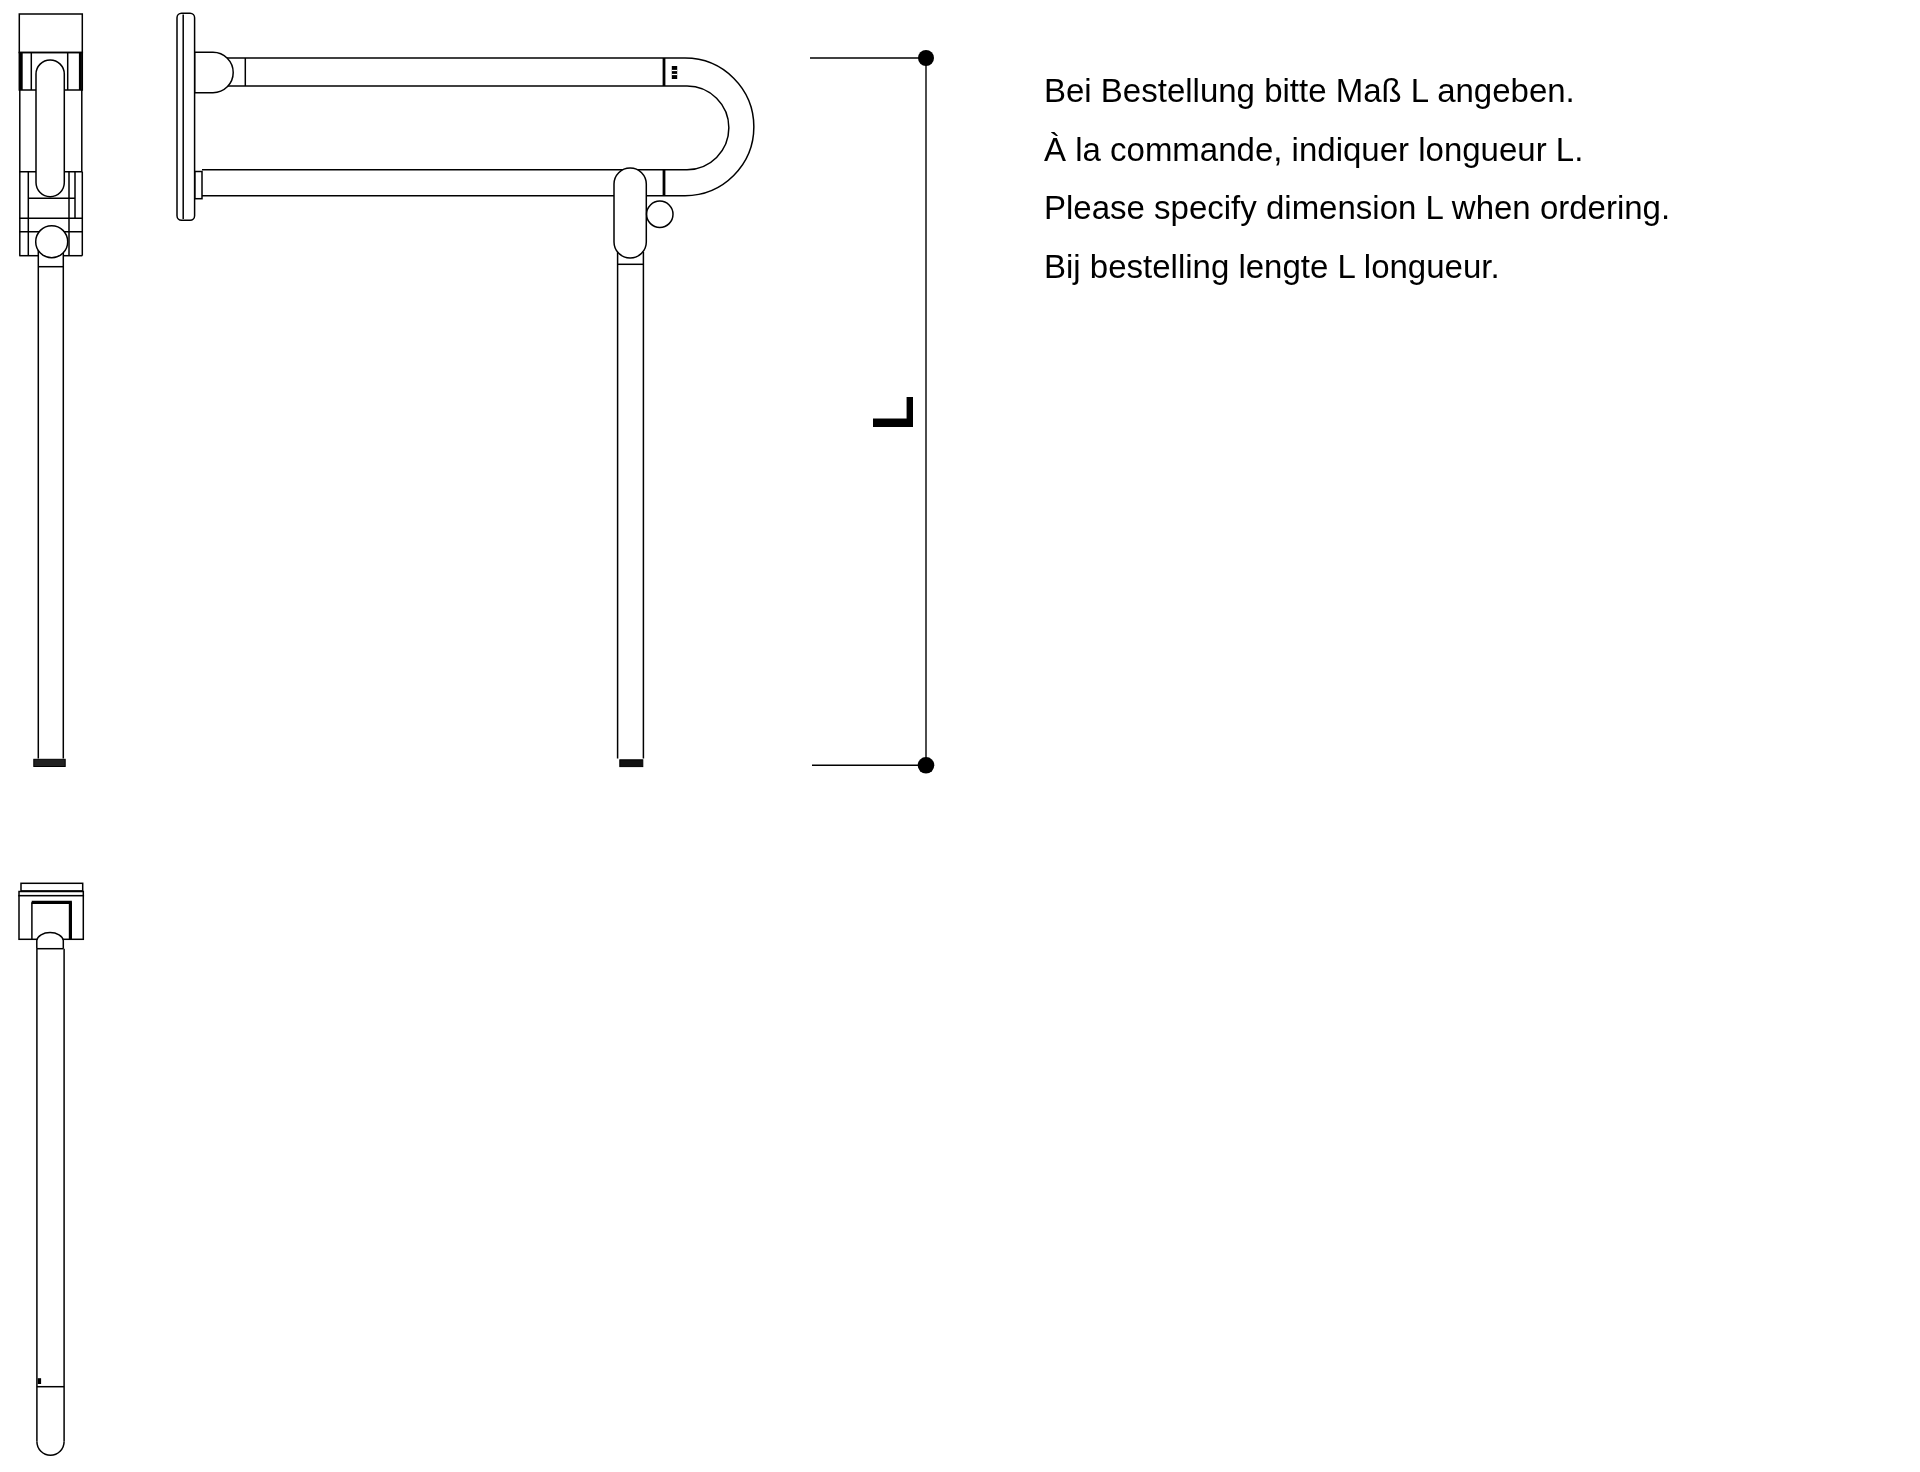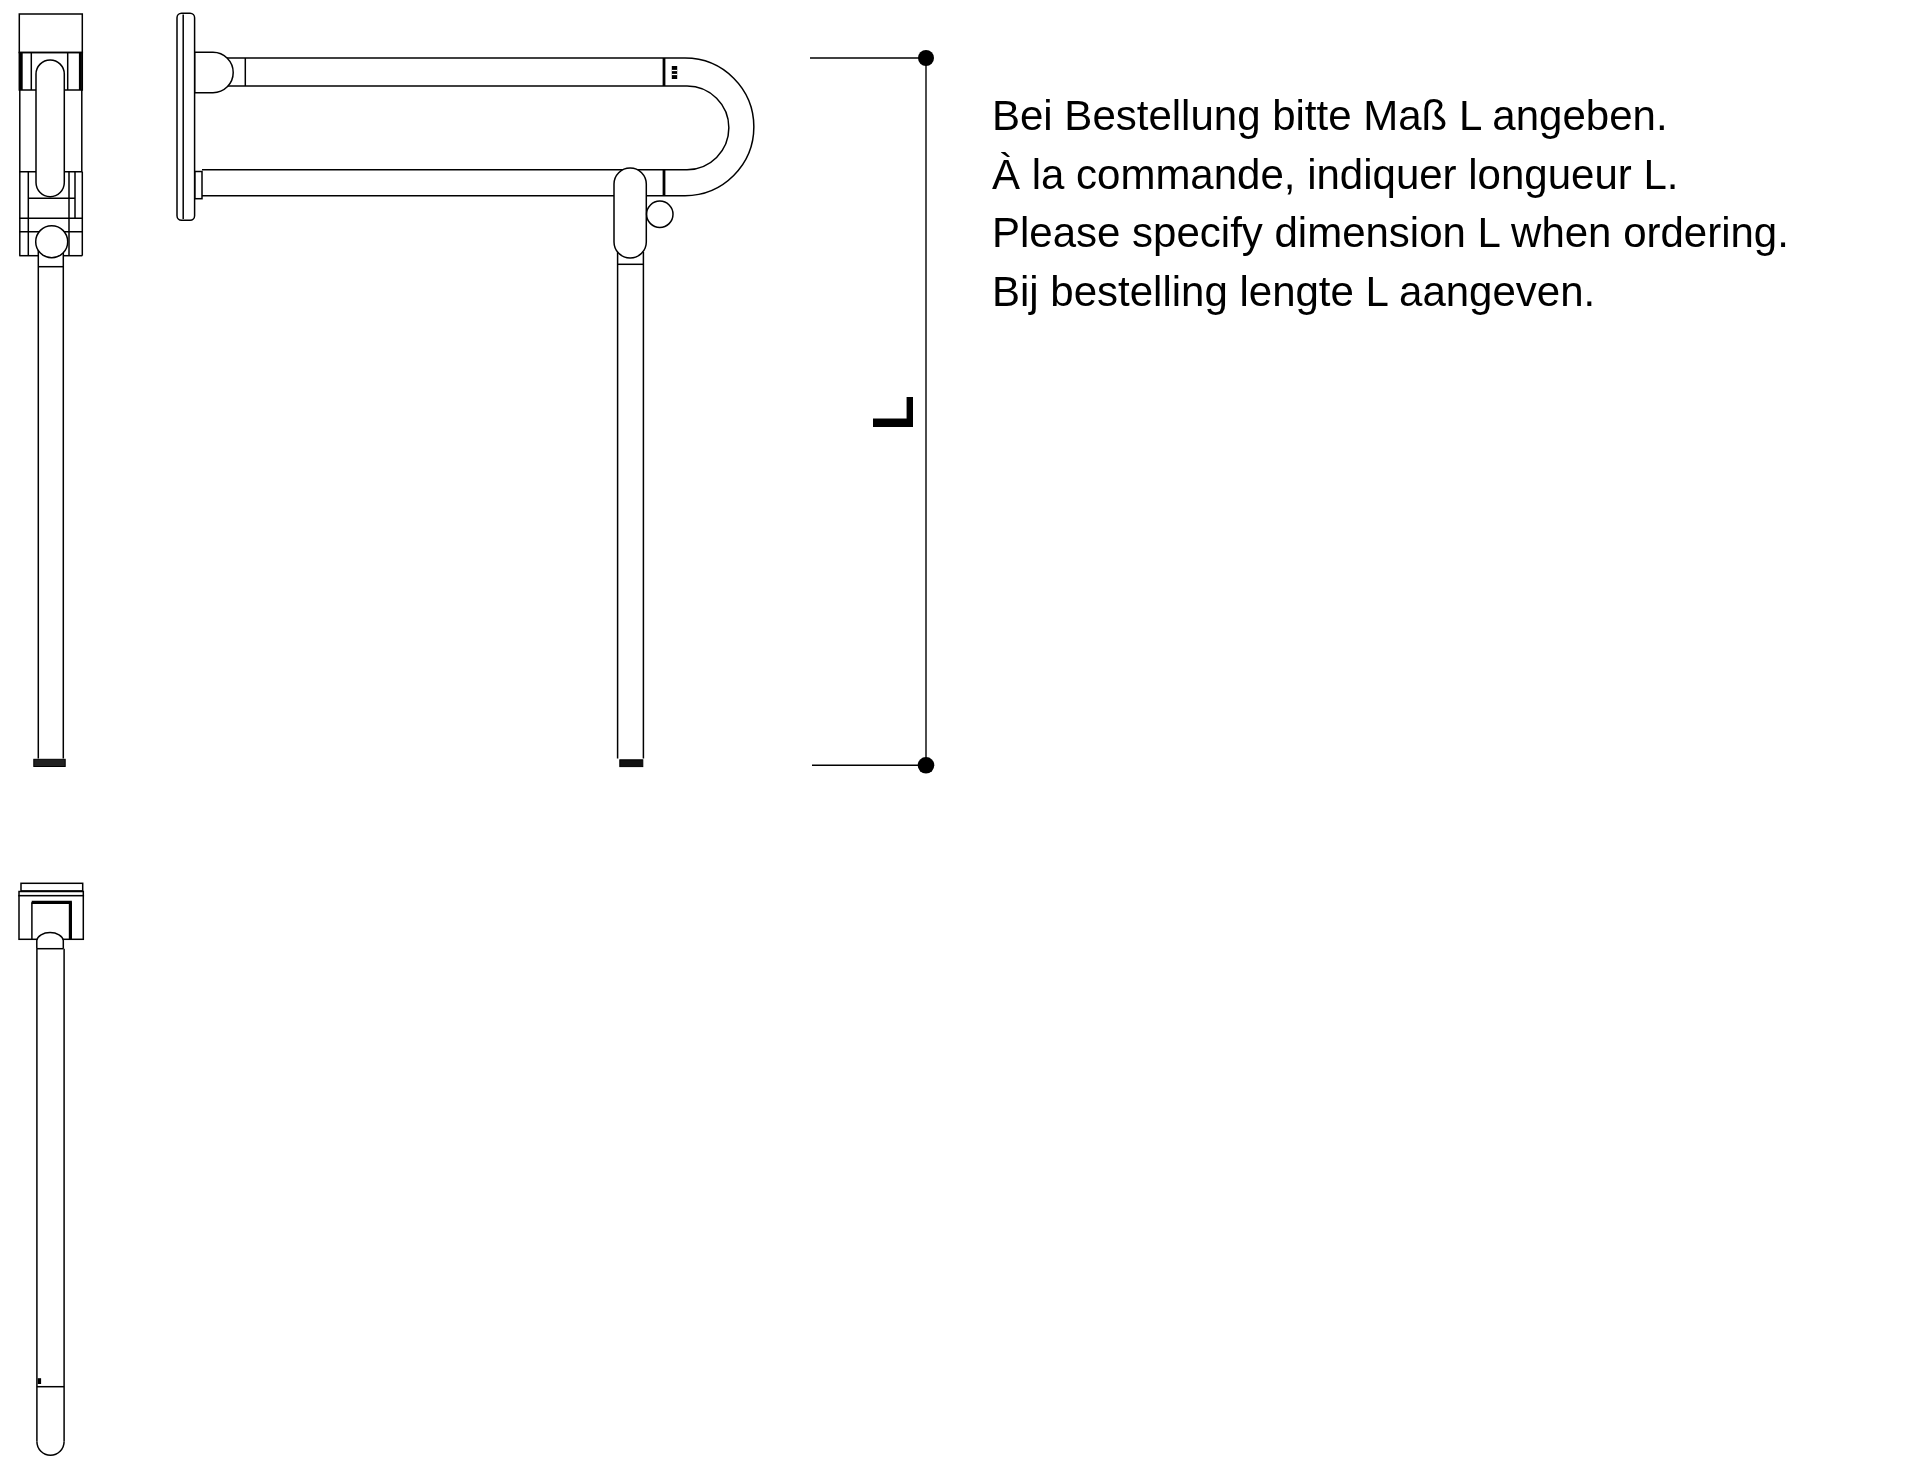--- a/index.html
+++ b/index.html
@@ -2,22 +2,22 @@
 <html><head>
 <meta charset="utf-8">
 <style>
   html,body{margin:0;padding:0;background:#fff;}
   .page{
     position:relative;width:1920px;height:1472px;background:#fff;overflow:hidden;
     font-family:"Liberation Sans",sans-serif;color:#000;
   }
   .drawing{position:absolute;left:0;top:0;}
   .note{
-    position:absolute;left:992px;top:62px;
-    font-size:42px;line-height:58.5px;white-space:nowrap;margin-top:25px;
+    position:absolute;left:1044px;top:62px;
+    font-size:33px;line-height:58.5px;white-space:nowrap;
   }
   .note p{margin:0;padding:0;}
   .dim-label{
     position:absolute;left:863px;top:383px;width:60px;height:60px;
     line-height:60px;text-align:center;
     font-size:58px;font-weight:700;
     transform:rotate(-90deg);
   }
 </style>
 </head>
@@ -113,16 +113,16 @@
       <path d="M36.9,1441.5 A13.6,13.8 0 0 0 64.1,1441.5"></path>
     </g>
   </svg>
 
   <div class="dim-label">L</div>
 
   <div class="note">
     <p>Bei Bestellung bitte Maß L angeben.</p>
     <p>À la commande, indiquer longueur L.</p>
     <p>Please specify dimension L when ordering.</p>
-    <p>Bij bestelling lengte L aangeven.</p>
+    <p>Bij bestelling lengte L longueur.</p>
   </div>
 
 </div>
 
 </body></html>

